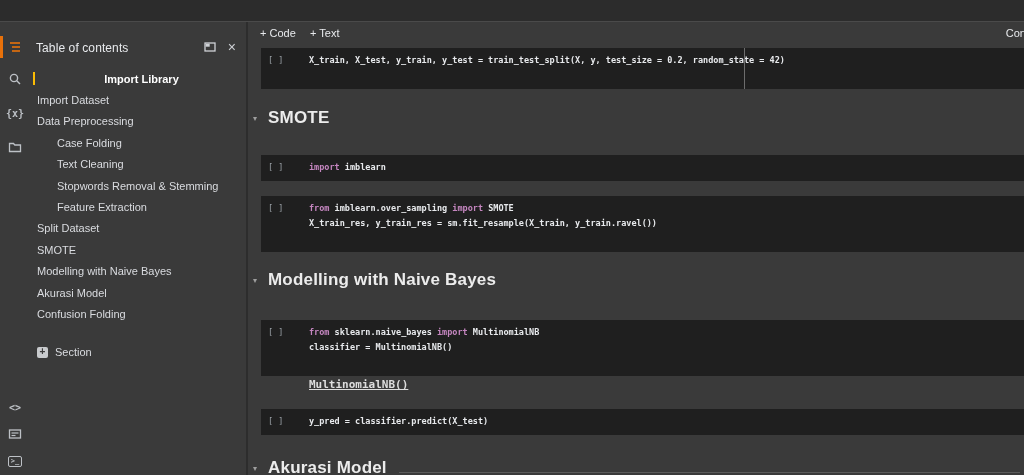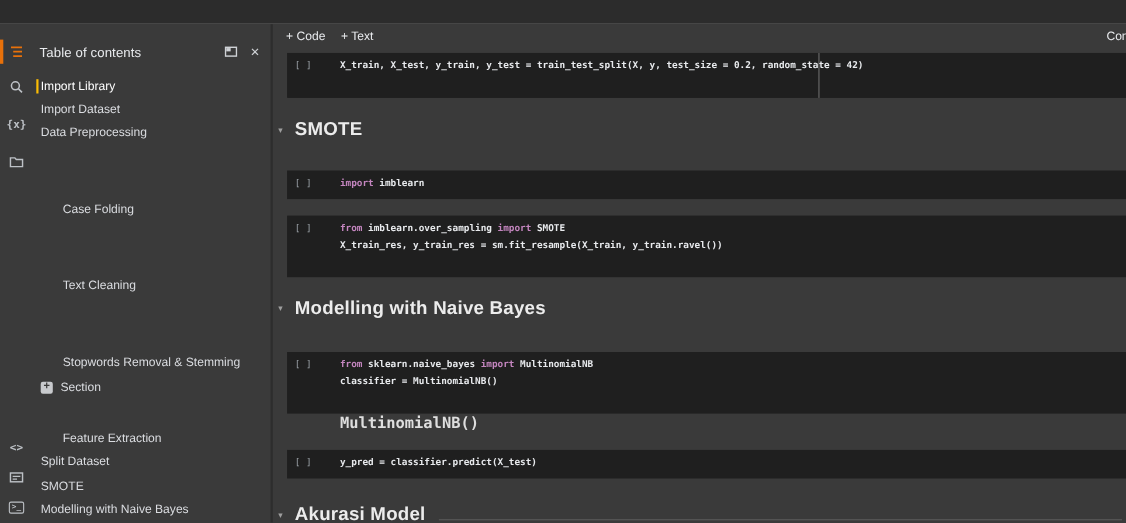--- a/index.html
+++ b/index.html
@@ -26,22 +26,22 @@
   #toc-header { position:absolute; left:0; top:12px; width:216px; height:30px; }
   #toc-title { position:absolute; left:6px; top:7px; font-size:12px; color:#e8eaed; letter-spacing:.1px; }
   #toc-header-icons { position:absolute; right:10px; top:6px; display:flex; gap:12px; align-items:center; }
   #toc-header-icons .hicon { color:#cfd2d6; cursor:pointer; display:flex; align-items:center; }
   #close-x { font-size:14px; color:#cfd2d6; line-height:1; }
 
   #toc-items { position:absolute; left:0; top:46px; width:216px; }
   .toc-item { position:relative; height:21.4px; display:flex; align-items:center;
               color:#dadce0; font-size:11px; cursor:pointer; white-space:nowrap; }
   .toc-item.lvl1 { padding-left:7px; }
-  .toc-item.lvl2 { padding-left:27px;margin-top:48px; }
-  .toc-item.active { color:#ffffff; font-weight:400; }
+  .toc-item.lvl2 { padding-left:27px; }
+  .toc-item.active { color:#ffffff; font-weight:700;justify-content:center; }
   .active-bar { position:absolute; left:3px; top:4px; width:2px; height:13px; background:#fbbc04; }
 
   #add-section { position:absolute; left:7px; top:324px; display:flex; align-items:center; gap:7px;
                  color:#dadce0; font-size:11px; cursor:pointer; }
   #add-section .plusbox { width:11px; height:11px; background:#c8cacd; border-radius:2px;
                           color:#3a3a3a; font-size:10px; font-weight:700; line-height:10px;
                           text-align:center; }
 
   #panel-divider { left:246px; top:22px; width:2px; height:453px; background:#2d2d2d; }
 
@@ -64,21 +64,21 @@
   .tok-com { color:#6aa352; }
   .cursor-line { position:absolute; top:0; bottom:0; width:1px; background:#6d6d6d; }
 
   .nb-heading { position:absolute; left:0; right:0; display:flex; align-items:center; }
   .nb-heading .tri { width:14px; text-align:center; font-size:8px; color:#9e9e9e; cursor:pointer; }
   .nb-heading .htext { color:#ececec; font-size:17px; font-weight:700; letter-spacing:.2px;
                        padding-left:6px; white-space:nowrap; }
   .nb-heading .hrule { flex:1; height:1px; background:#5a5a5a; margin:8px 4px 0 12px; }
 
   .nb-output { position:absolute; left:13px; right:0; font-family:"DejaVu Sans Mono", monospace;
-               font-size:14px; font-weight:600; color:#dedede; padding-left:48px; line-height:14px; }
+               font-size:11px; font-weight:600; color:#dedede; padding-left:48px; line-height:14px;text-decoration:underline; }
 </style>
 </head>
 <body>
 
 <div id="top-strip" class="abs"></div>
 
 <div id="rail" class="abs">
     <div class="rail-active-bar" style="top: 14px;"></div>
     <div class="rail-icon" style="top: 12px;">
       <svg width="14" height="14" viewBox="0 0 14 14">

